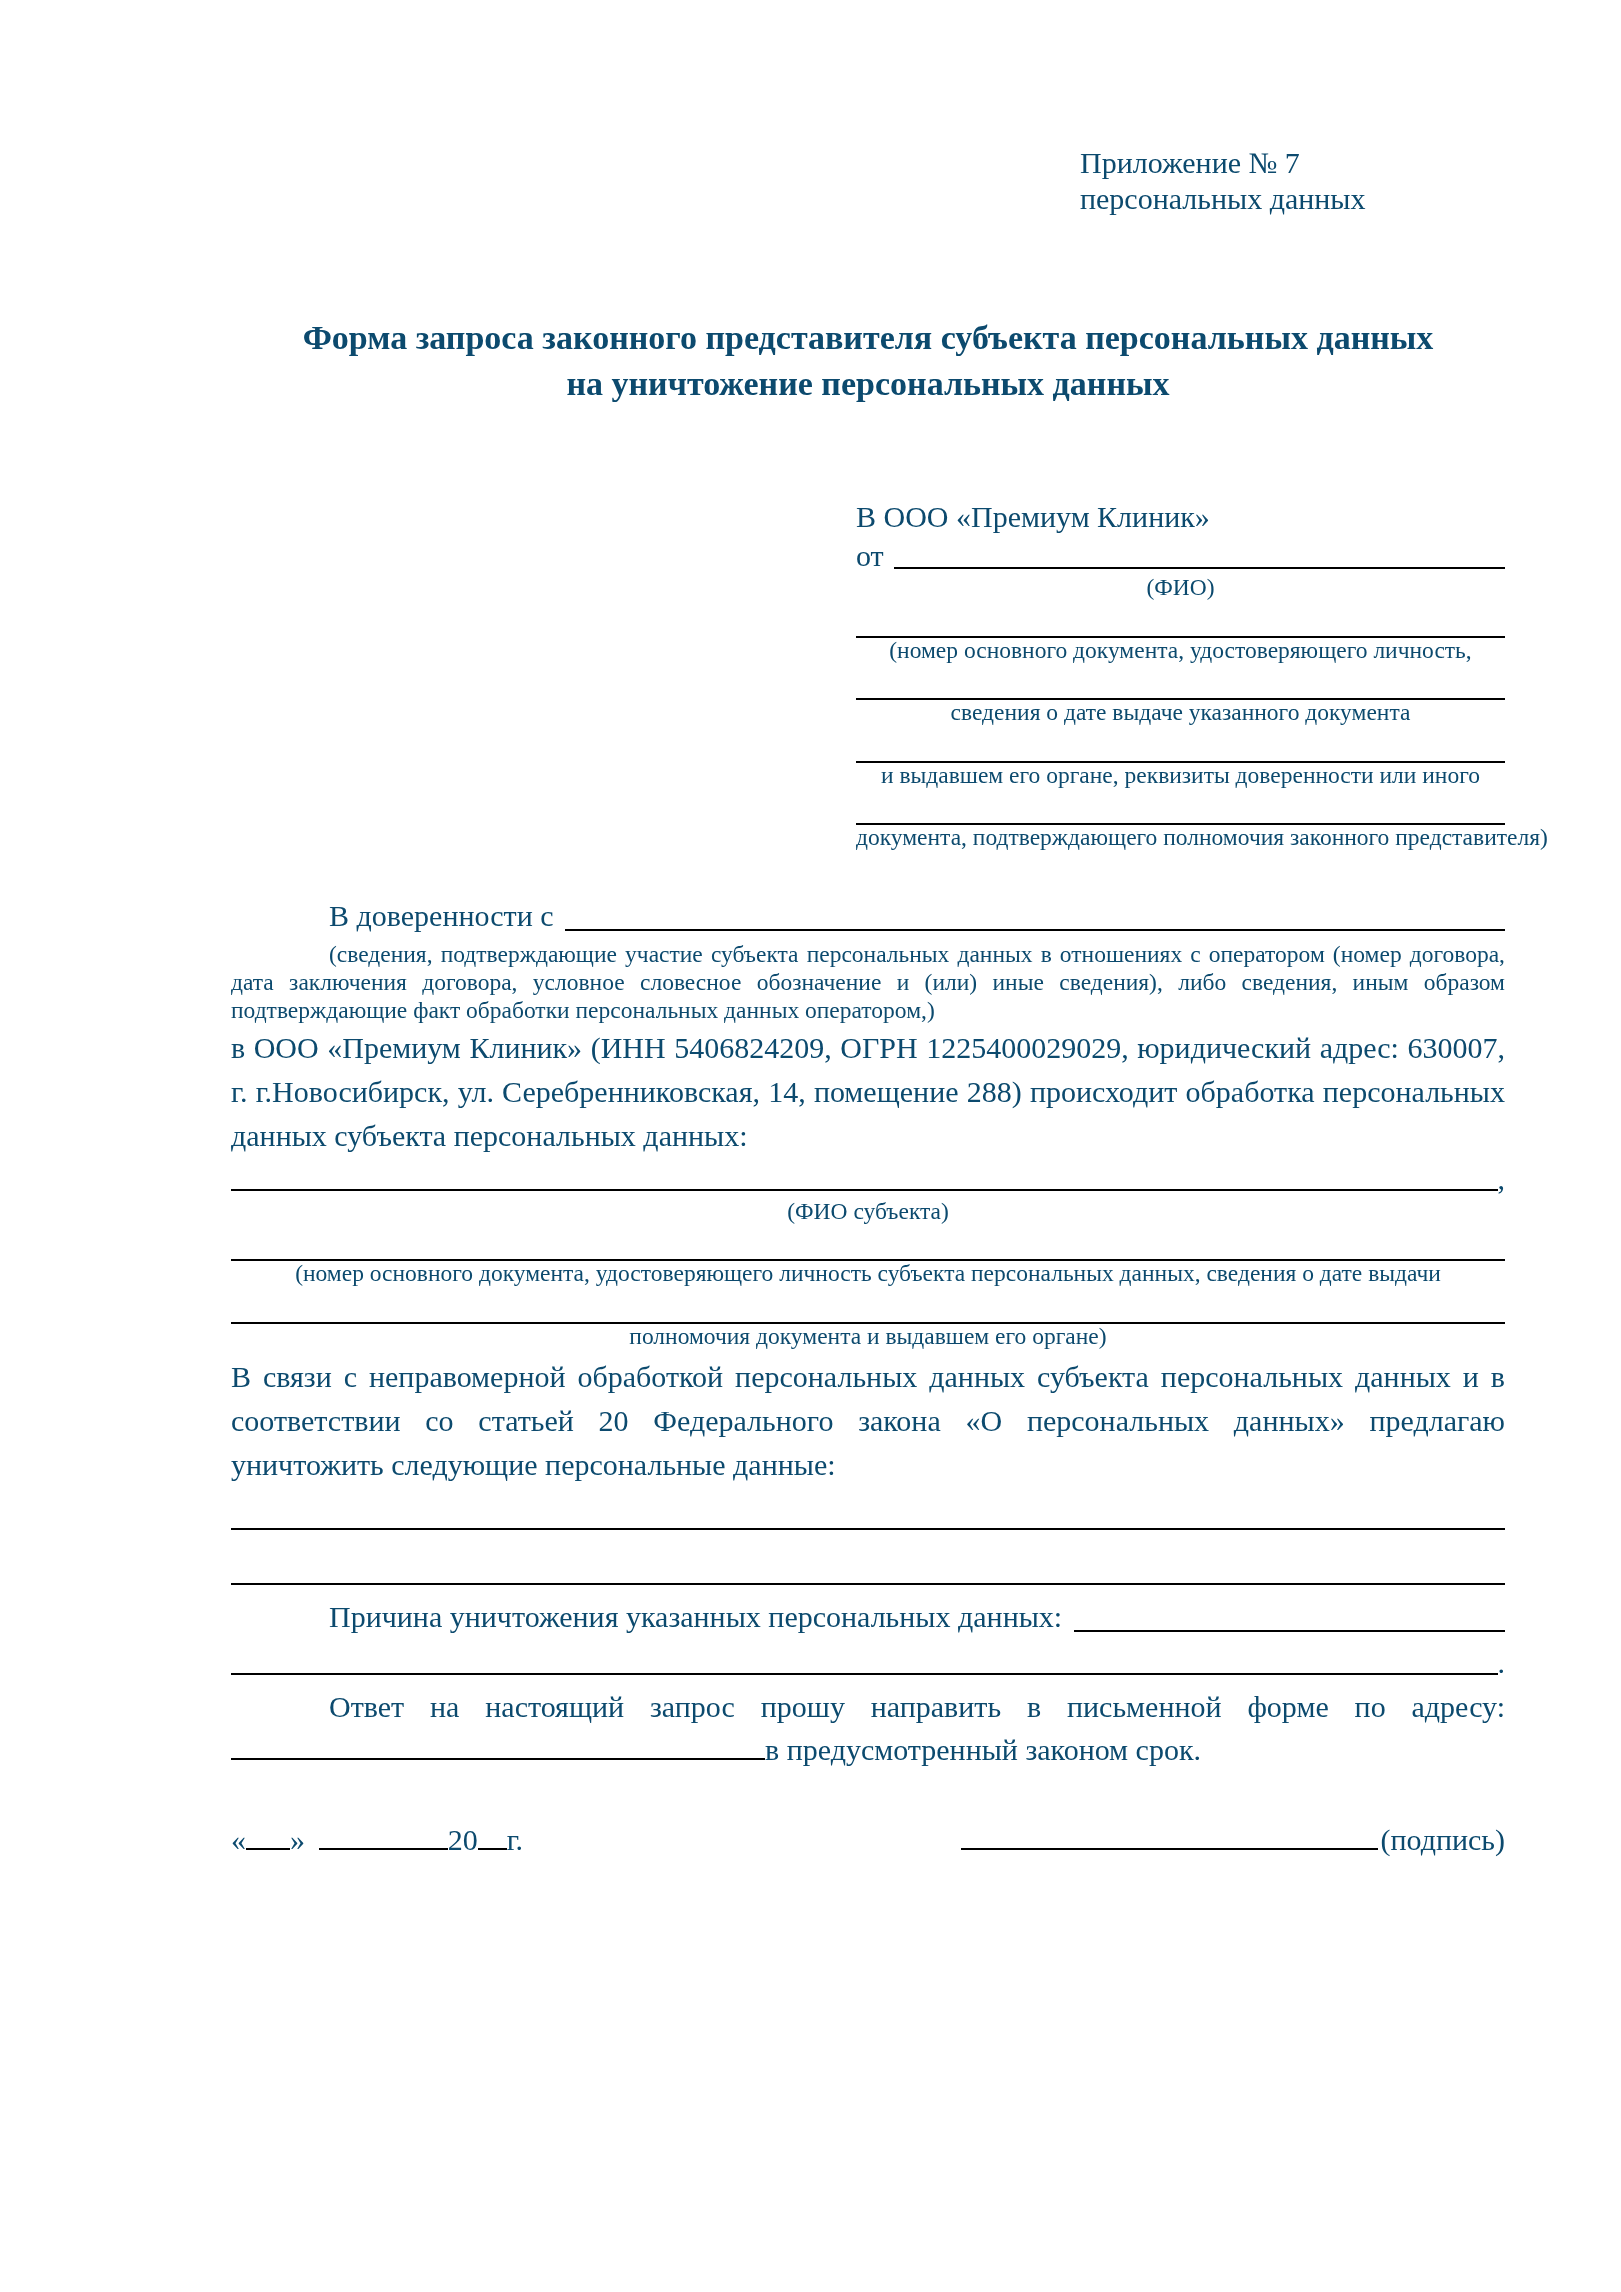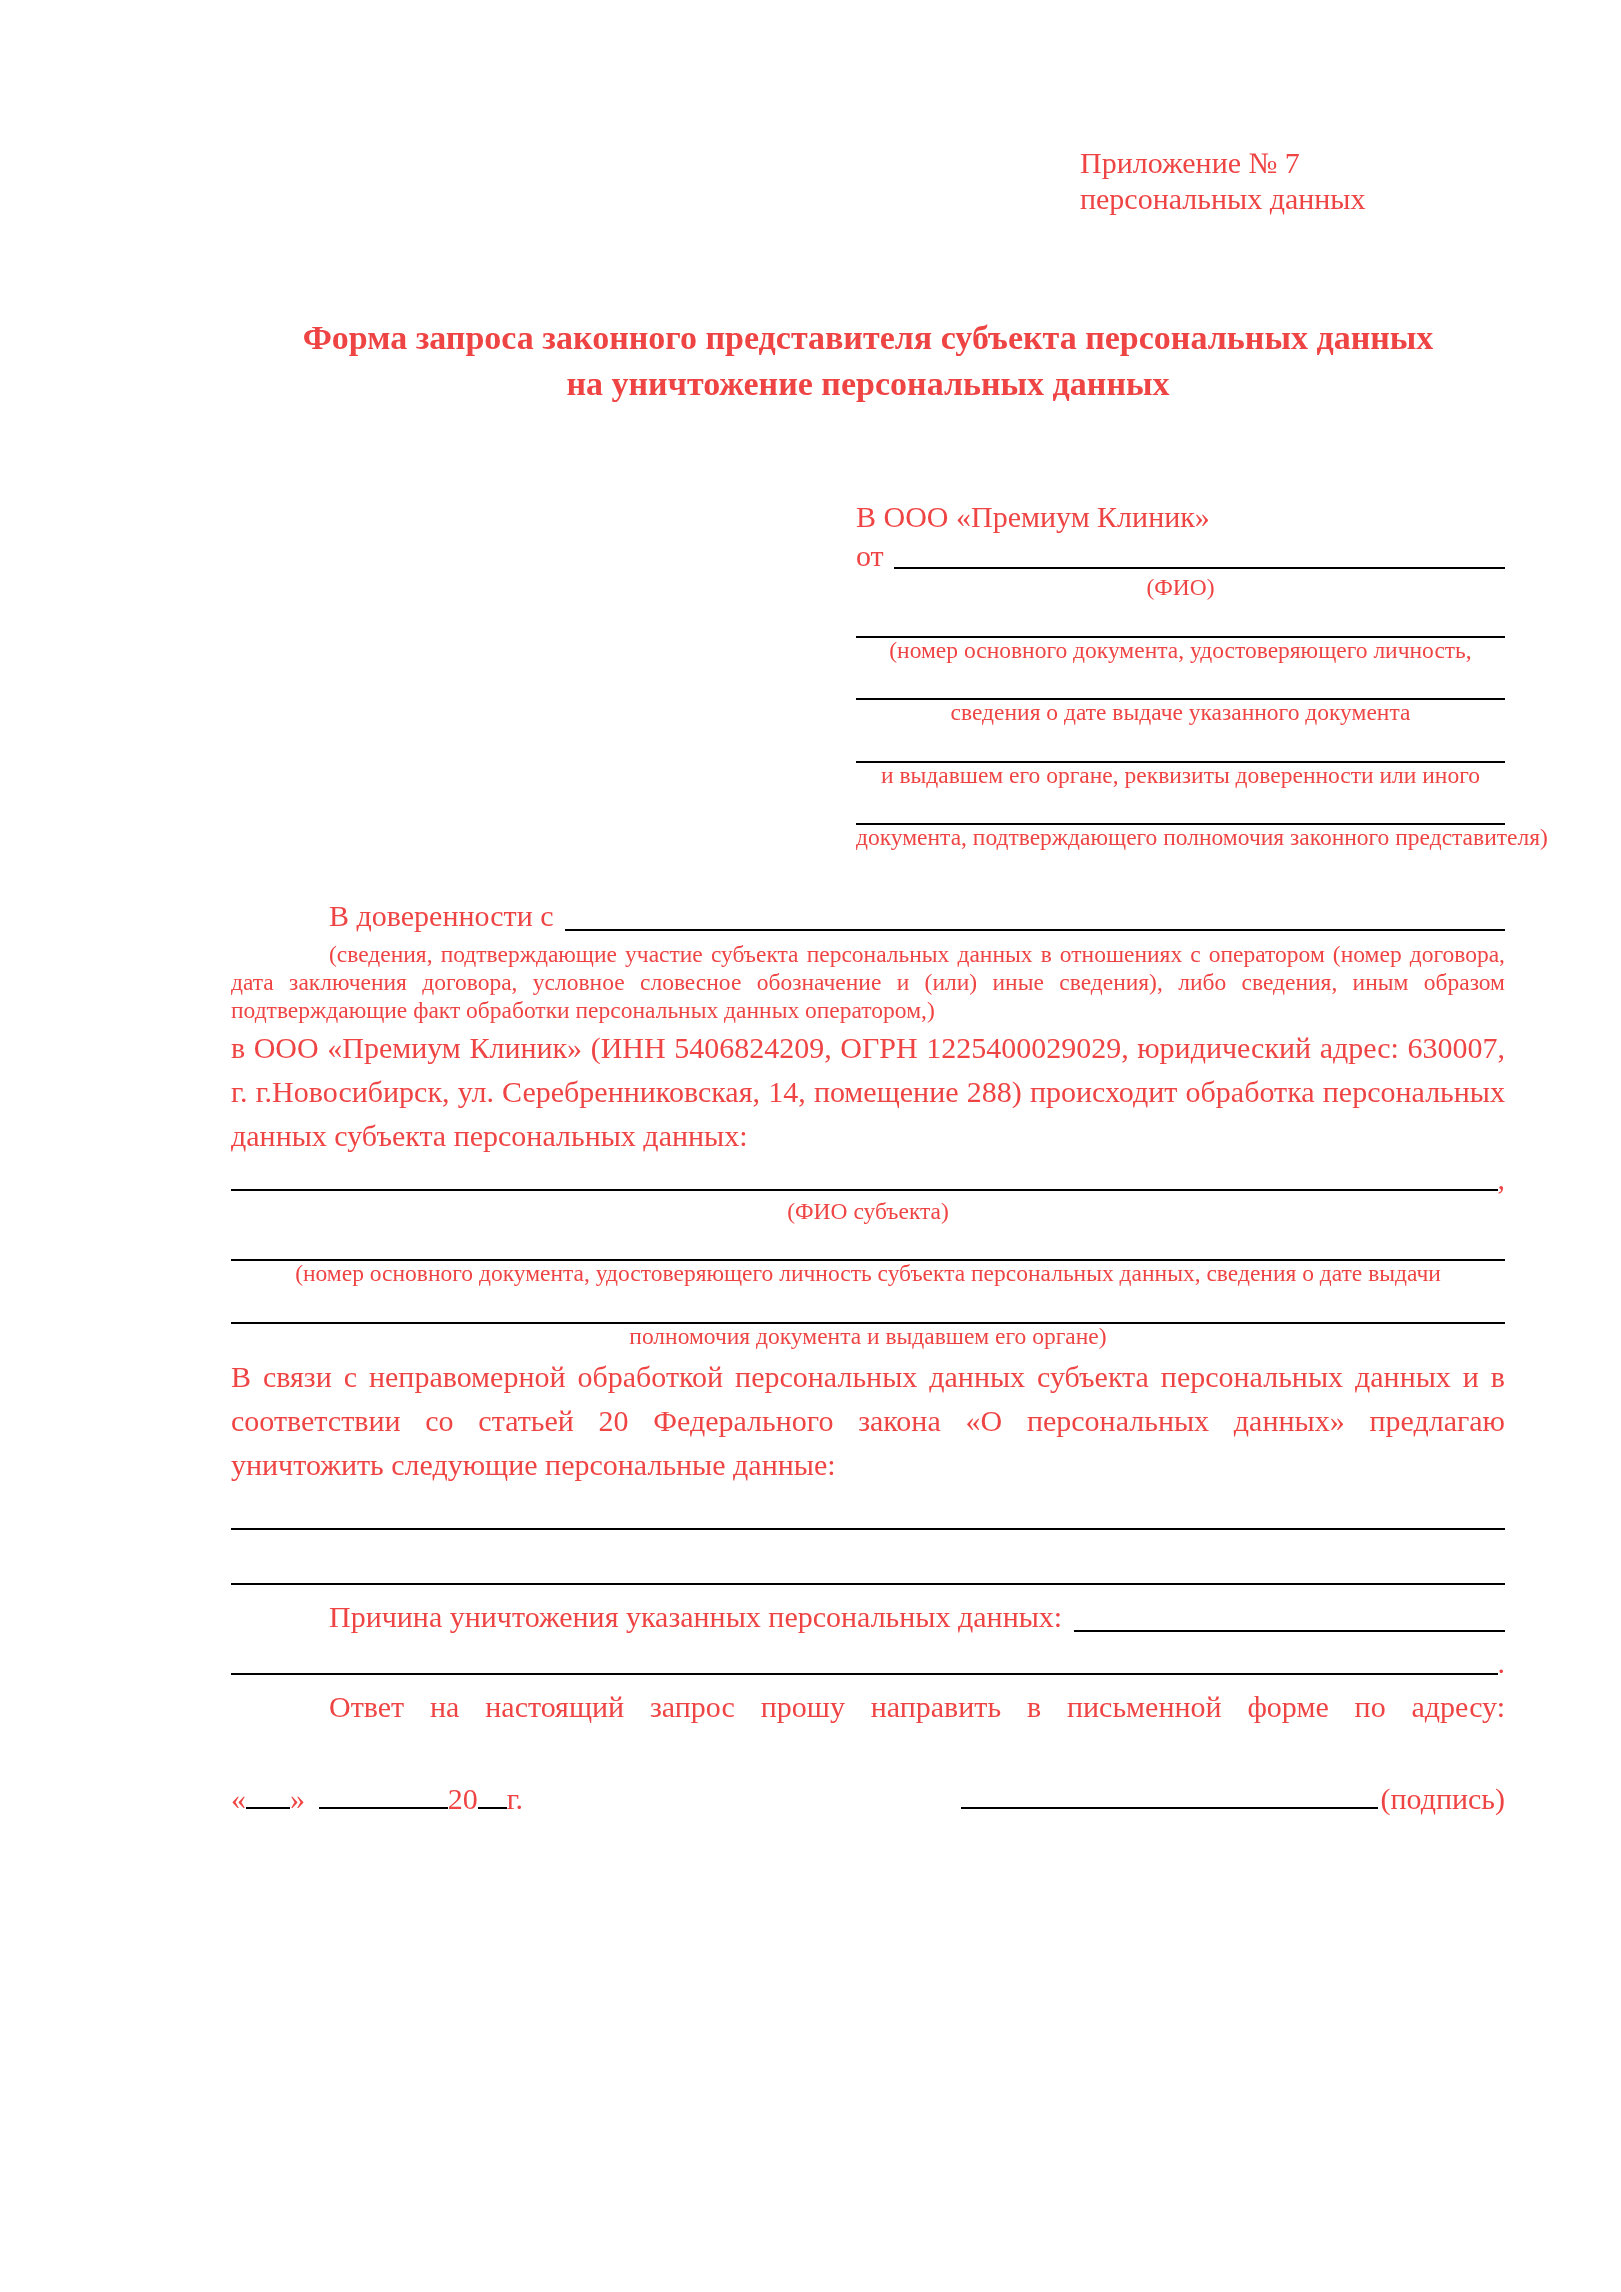--- a/index.html
+++ b/index.html
@@ -2,21 +2,21 @@
 <html><head>
 <meta charset="utf-8">
 <style>
   * { margin:0; padding:0; box-sizing:border-box; }
   html,body { background:#888; }
   .page {
     position:relative;
     width:1621px; height:2293px;
     margin:0 auto;
     background:#ffffff;
-    color:#ef4444;
+    color:#0c4a6e;
     font-family:"Liberation Serif","DejaVu Serif",serif;
     overflow:hidden;
   }
   .content {
     position:absolute; left:231px; top:0;
     width:1274px;
     font-size:30px; line-height:44px;
   }
   
   .appendix { margin-top:145px; margin-left:849px; line-height:36px; }
@@ -120,20 +120,24 @@
     <div class="accrow reason">
       <span class="acclabel">Причина уничтожения указанных персональных данных:</span>
       <span class="fill"></span>
     </div>
     <div class="linerow reason2">
       <span class="fill"></span>
       <span>.</span>
     </div>
 
     <p class="par reply">Ответ на настоящий запрос прошу направить в письменной форме по адресу:</p>
+    <div class="replyrow">
+      <span class="ul addr"></span>
+      <span>в предусмотренный законом срок.</span>
+    </div>
 
     <div class="footer">
       <div class="date">
         <span>«</span><span class="ul d1"></span><span>»</span><span class="ul d2"></span><span>20</span><span class="ul d3"></span><span>г.</span>
       </div>
       <div class="sig">
         <span class="ul sigline"></span><span>(подпись)</span>
       </div>
     </div>
 

